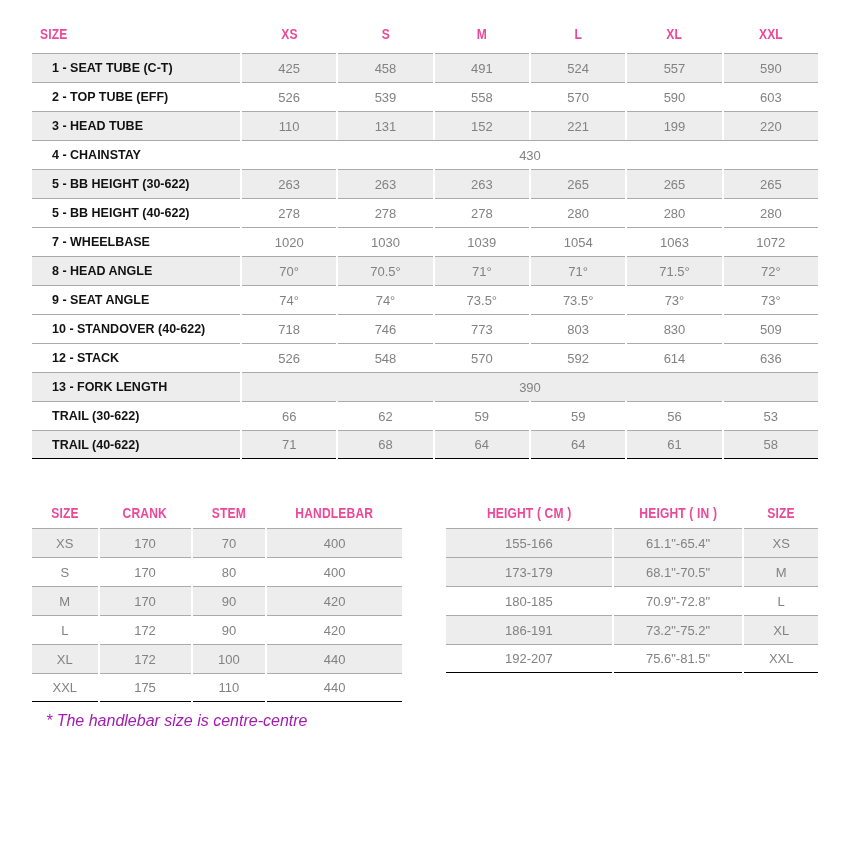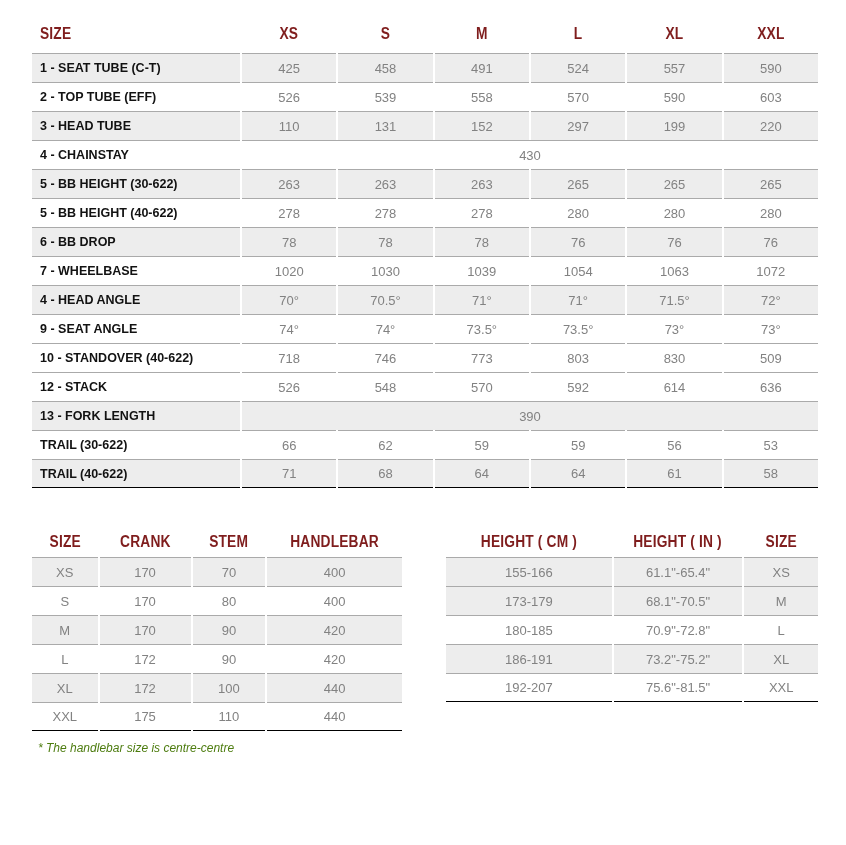--- a/index.html
+++ b/index.html
@@ -19,22 +19,22 @@
 
   table {
     border-collapse: separate;
     border-spacing: 2px 0;
     table-layout: fixed;
   }
 
   table.geo { width: 790px; }
 
   th {
-    color: #7f1d1d;
-    font-size: 16px;
+    color: #ec4899;
+    font-size: 14px;
     font-weight: bold;
     text-align: center;
     vertical-align: middle;
     white-space: nowrap;
   }
   .geo th { height: 39px; }
   th.left-h { text-align: left; padding-left: 8px; }
   th .cond {
     display: inline-block;
     transform: scaleX(0.86);
@@ -49,41 +49,41 @@
     color: #828282;
     text-align: center;
     vertical-align: middle;
     white-space: nowrap;
   }
   tbody tr:last-child td { border-bottom: 1px solid #000000; }
   tr.shaded td { background: #ededed; }
 
   .geo td.row-label {
     text-align: left;
-    padding-left: 8px;
+    padding-left: 20px;
     font-weight: bold;
     color: #121212;
     font-size: 12.5px;
   }
 
   .bottom {
     display: flex;
     margin-top: 39px;
     width: 790px;
   }
   .bottom-left  { width: 374px; margin-right: 40px; }
   .bottom-right { width: 376px; }
   .bottom table { width: 100%; }
   .bottom th { height: 30px; }
 
   .footnote {
-    margin: 10px 0 0 8px;
+    margin: 10px 0 0 16px;
     font-style: italic;
-    font-size: 12px;
-    color: #4d7c0f;
+    font-size: 16px;
+    color: #a21caf;
   }
 </style>
 </head>
 <body>
 
 <div class="page">
 
   <table class="geo">
     <colgroup>
       <col style="width:208px">
@@ -122,21 +122,21 @@
           <td>558</td>
           <td>570</td>
           <td>590</td>
           <td>603</td>
         </tr>
         <tr class="shaded">
           <td class="row-label">3 - HEAD TUBE</td>
           <td>110</td>
           <td>131</td>
           <td>152</td>
-          <td>297</td>
+          <td>221</td>
           <td>199</td>
           <td>220</td>
         </tr>
         <tr>
           <td class="row-label">4 - CHAINSTAY</td>
           <td colspan="6">430</td>
         </tr>
         <tr class="shaded">
           <td class="row-label">5 - BB HEIGHT (30-622)</td>
           <td>263</td>
@@ -148,40 +148,31 @@
         </tr>
         <tr>
           <td class="row-label">5 - BB HEIGHT (40-622)</td>
           <td>278</td>
           <td>278</td>
           <td>278</td>
           <td>280</td>
           <td>280</td>
           <td>280</td>
         </tr>
-        <tr class="shaded">
-          <td class="row-label">6 - BB DROP</td>
-          <td>78</td>
-          <td>78</td>
-          <td>78</td>
-          <td>76</td>
-          <td>76</td>
-          <td>76</td>
-        </tr>
         <tr>
           <td class="row-label">7 - WHEELBASE</td>
           <td>1020</td>
           <td>1030</td>
           <td>1039</td>
           <td>1054</td>
           <td>1063</td>
           <td>1072</td>
         </tr>
         <tr class="shaded">
-          <td class="row-label">4 - HEAD ANGLE</td>
+          <td class="row-label">8 - HEAD ANGLE</td>
           <td>70°</td>
           <td>70.5°</td>
           <td>71°</td>
           <td>71°</td>
           <td>71.5°</td>
           <td>72°</td>
         </tr>
         <tr>
           <td class="row-label">9 - SEAT ANGLE</td>
           <td>74°</td>

